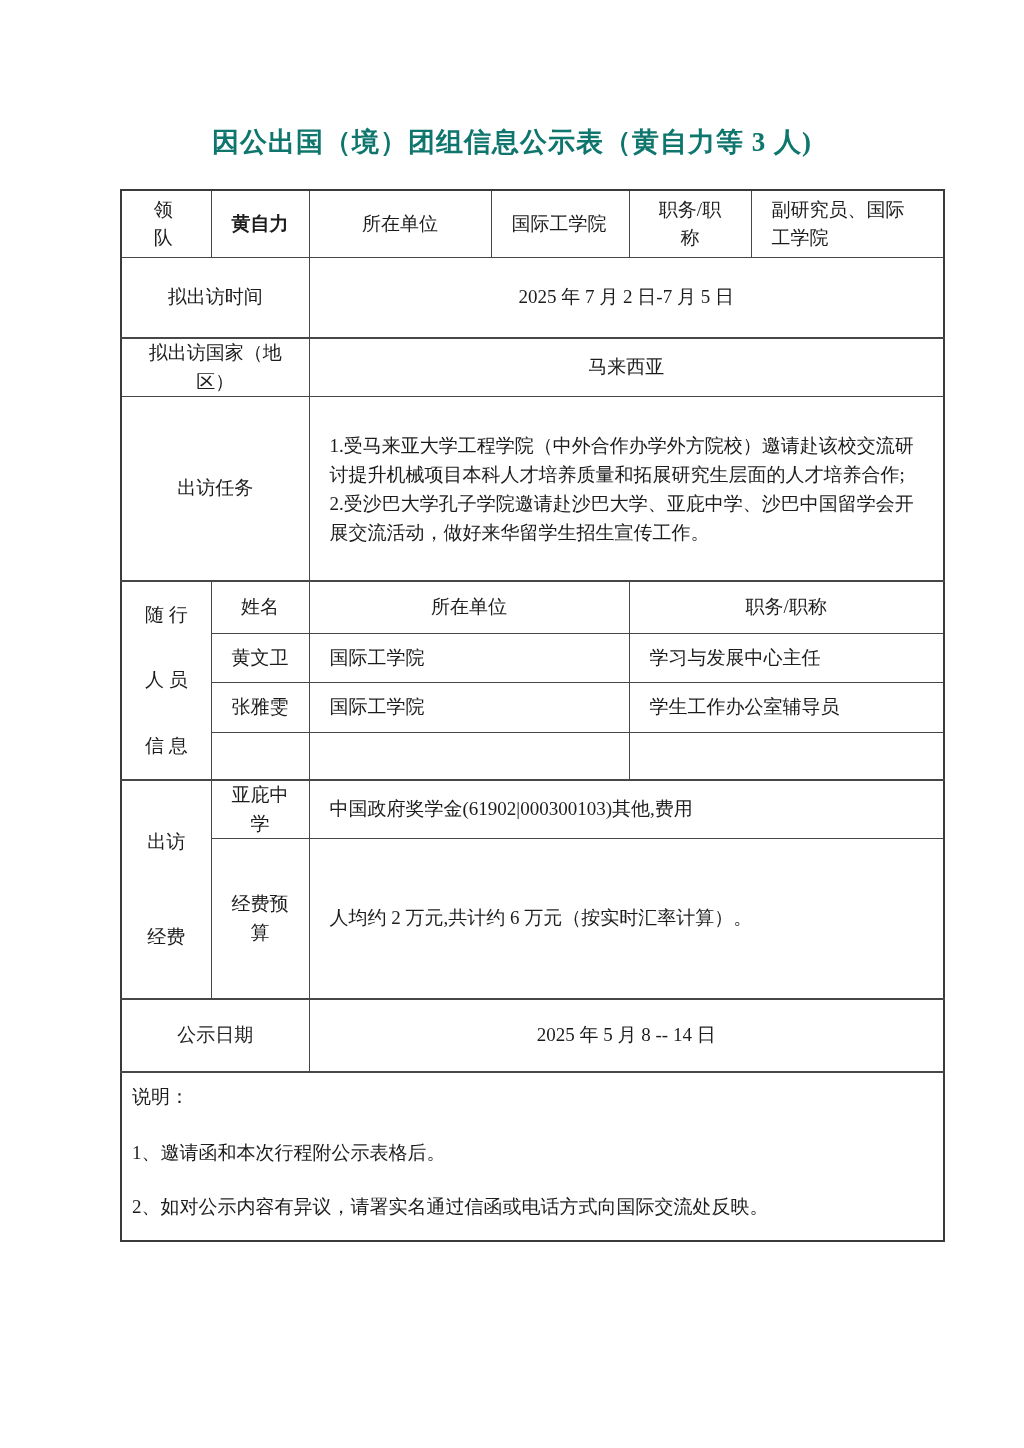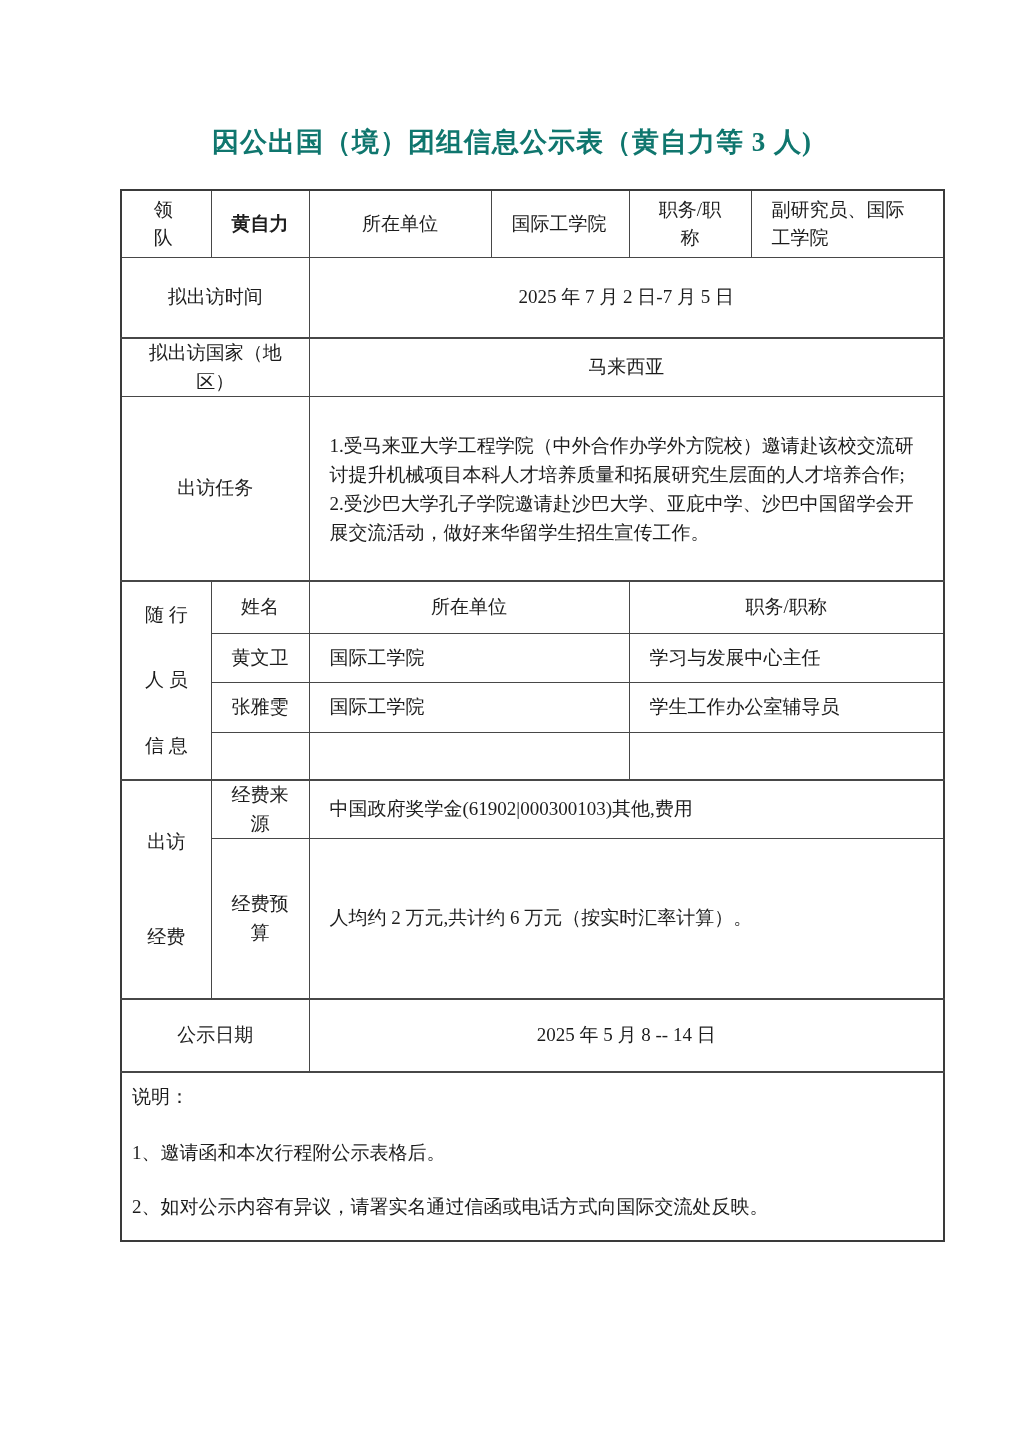--- a/index.html
+++ b/index.html
@@ -133,21 +133,21 @@
       <td colspan="2"></td>
     </tr>
 
     <tr class="r-source thick">
       <td class="vcell" rowspan="2">
         <div class="vcell-inner fund-label-inner">
           <span>出访</span>
           <span>经费</span>
         </div>
       </td>
-      <td class="ctr">经费来源</td>
+      <td class="ctr">亚庇中学</td>
       <td class="lpad12" colspan="4">中国政府奖学金(61902|000300103)其他,费用</td>
     </tr>
 
     <tr class="r-budget">
       <td class="ctr">经费预算</td>
       <td class="lpad2" colspan="4">人均约 2 万元,共计约 6 万元（按实时汇率计算）。</td>
     </tr>
 
     <tr class="r-publicity thick">
       <td class="ctr" colspan="2">公示日期</td>

